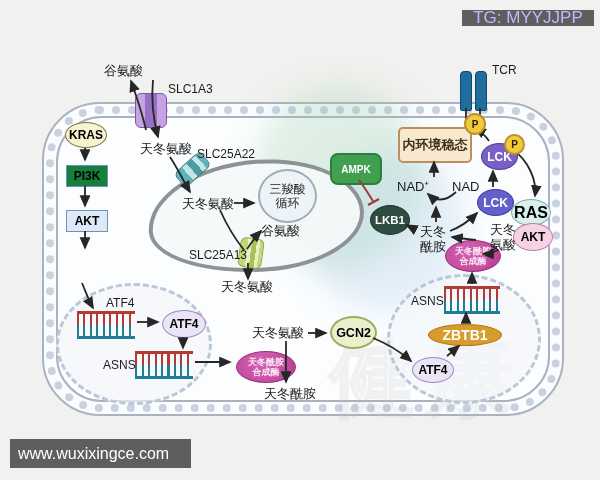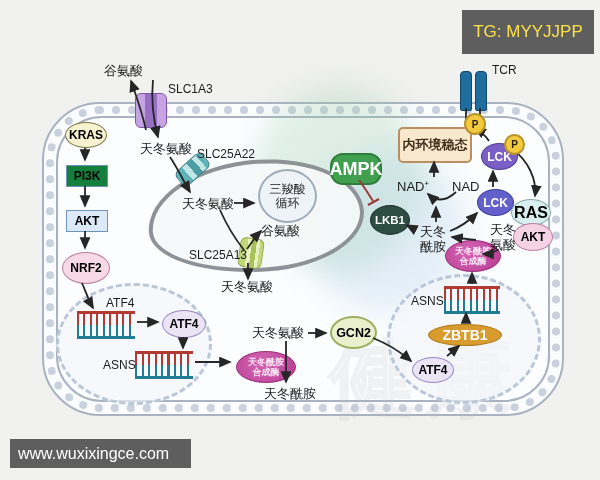--- a/index.html
+++ b/index.html
@@ -19,21 +19,21 @@
   .box{display:flex;align-items:center;justify-content:center;z-index:5;font-weight:bold;}
   .nucleus{border:3px dashed #bac7d9;border-radius:50%;background:rgba(243,246,251,0.65);z-index:3;}
   #mito{left:148px;top:160px;width:208px;height:104px;border:4px solid #8d9296;background:rgba(245,249,249,0.92);border-radius:52% 48% 46% 54% / 58% 52% 48% 42%;transform:rotate(-4deg);z-index:3;}
   .dna{z-index:5;border-top:3px solid #b23a33;border-bottom:3px solid #1f7d94;
        background-image:repeating-linear-gradient(90deg,#b23a33 0 2px,transparent 2px 6.5px),
                         repeating-linear-gradient(90deg,#1f7d94 0 2px,transparent 2px 6.5px);
        background-size:100% 50%,100% 50%;background-position:0 0,0 100%;background-repeat:no-repeat;}
   .pcirc{border-radius:50%;background:#f3ca3e;border:2px solid #b8922a;display:flex;align-items:center;justify-content:center;font-size:10px;font-weight:bold;color:#2c2305;z-index:8;}
   .enzyme{background:radial-gradient(circle at 40% 35%, #d264b2, #b93c93);border:1.5px solid #9c2f7c;color:#fde7f5;font-size:9px;font-weight:bold;line-height:10.5px;text-align:center;border-radius:50%;display:flex;align-items:center;justify-content:center;z-index:5;}
   #svgArrows{position:absolute;left:0;top:0;z-index:6;}
-  #tgbox{left:462px;top:10px;width:132px;height:44px;background:#5e5e5e;color:#fde047;display:flex;align-items:center;justify-content:center;font-size:17px;z-index:9;}
+  #tgbox{left:462px;top:10px;width:132px;height:16px;background:#5e5e5e;color:#c4b5fd;display:flex;align-items:center;justify-content:center;font-size:17px;z-index:9;}
   #footerbar{left:10px;top:439px;width:181px;height:29px;background:#5e5e5e;color:#fff;display:flex;align-items:center;padding-left:8px;box-sizing:border-box;font-size:16px;z-index:9;}
   #wm{left:330px;top:320px;font-size:86px;font-weight:bold;color:transparent;-webkit-text-stroke:2px rgba(190,190,190,0.18);z-index:2;letter-spacing:10px;}
   .transporter{z-index:5;border-radius:6px;}
 </style>
 </head>
 <body>
 
 <div id="stage">
 
   <div id="cell" class="abs"></div>
@@ -93,36 +93,35 @@
     </g>
     <g stroke="#9c3a3a" stroke-width="2" fill="none">
       <path d="M359,180 C365,188 369,195 373,201"></path>
       <path d="M368,205 L379,199"></path>
     </g>
   </svg>
 
   <div class="abs ellipse" style="left:65px;top:122px;width:40px;height:24px;background:#f7f2cf;border:1.5px solid #7d7747;font-size:12px;">KRAS</div>
   <div class="abs box" style="left:66px;top:165px;width:40px;height:20px;background:#15803d;border:1.5px solid #6f94ba;font-size:12px;">PI3K</div>
   <div class="abs box" style="left:66px;top:210px;width:40px;height:20px;background:#dceaf7;border:1.5px solid #6f94ba;font-size:12px;">AKT</div>
-  <div class="abs ellipse" style="left:62px;top:252px;width:46px;height:30px;background:#f6d9e4;border:1.5px solid #b97f9c;font-size:12px;">NRF2</div>
 
   <div class="abs transporter" style="left:135px;top:93px;width:30px;height:33px;background:linear-gradient(90deg,#c6a3e2 0 9px,#9770c4 9px 21px,#c6a3e2 21px);border:1.5px solid #7e57a8;"></div>
   <div class="lbl" style="left:104px;top:63px;">谷氨酸</div>
   <div class="lbl small" style="left:168px;top:82px;">SLC1A3</div>
   <div class="lbl" style="left:140px;top:141px;">天冬氨酸</div>
   <div class="lbl small" style="left:197px;top:147px;">SLC25A22</div>
 
   <div class="abs transporter" style="left:175px;top:160px;width:33px;height:17px;background:linear-gradient(90deg,#5fb4ba 0 30%,#c3e6e8 30% 48%,#4d9ba3 48% 70%,#c3e6e8 70% 85%,#5fb4ba 85%);border:1px solid #3c7f86;transform:rotate(-42deg);"></div>
   <div class="lbl" style="left:182px;top:196px;">天冬氨酸</div>
   <div class="lbl" style="left:261px;top:223px;">谷氨酸</div>
   <div class="lbl small" style="left:189px;top:248px;">SLC25A13</div>
   <div class="abs transporter" style="left:239px;top:238px;width:22px;height:28px;background:linear-gradient(90deg,#c2d878 0 30%,#e7f0c2 30% 48%,#a8c158 48% 70%,#e7f0c2 70% 85%,#c2d878 85%);border:1px solid #8fa746;transform:rotate(8deg);"></div>
   <div class="lbl" style="left:221px;top:279px;">天冬氨酸</div>
 
-  <div class="abs box" style="left:330px;top:153px;width:48px;height:28px;background:#41a050;border:2px solid #2e7d3a;border-radius:13px;color:#fff;font-size:18px;">AMPK</div>
+  <div class="abs box" style="left:330px;top:153px;width:48px;height:28px;background:#41a050;border:2px solid #2e7d3a;border-radius:8px;color:#fff;font-size:10px;">AMPK</div>
   <div class="abs ellipse" style="left:370px;top:205px;width:38px;height:28px;background:#2e4c42;border:1.5px solid #20352e;color:#fff;font-size:11.5px;">LKB1</div>
   <div class="abs box" style="left:398px;top:127px;width:70px;height:32px;background:#f8e8cd;border:2px solid #bb8e60;border-radius:5px;font-size:13px;color:#42301c;">内环境稳态</div>
   <div class="lbl" style="left:397px;top:179px;">NAD⁺</div>
   <div class="lbl" style="left:452px;top:179px;">NAD</div>
 
   <div class="lbl two" style="left:416px;top:224px;width:34px;">
     <div>天冬</div>
     <div>酰胺</div>
   </div>
   <div class="lbl two" style="left:487px;top:222px;width:32px;">

